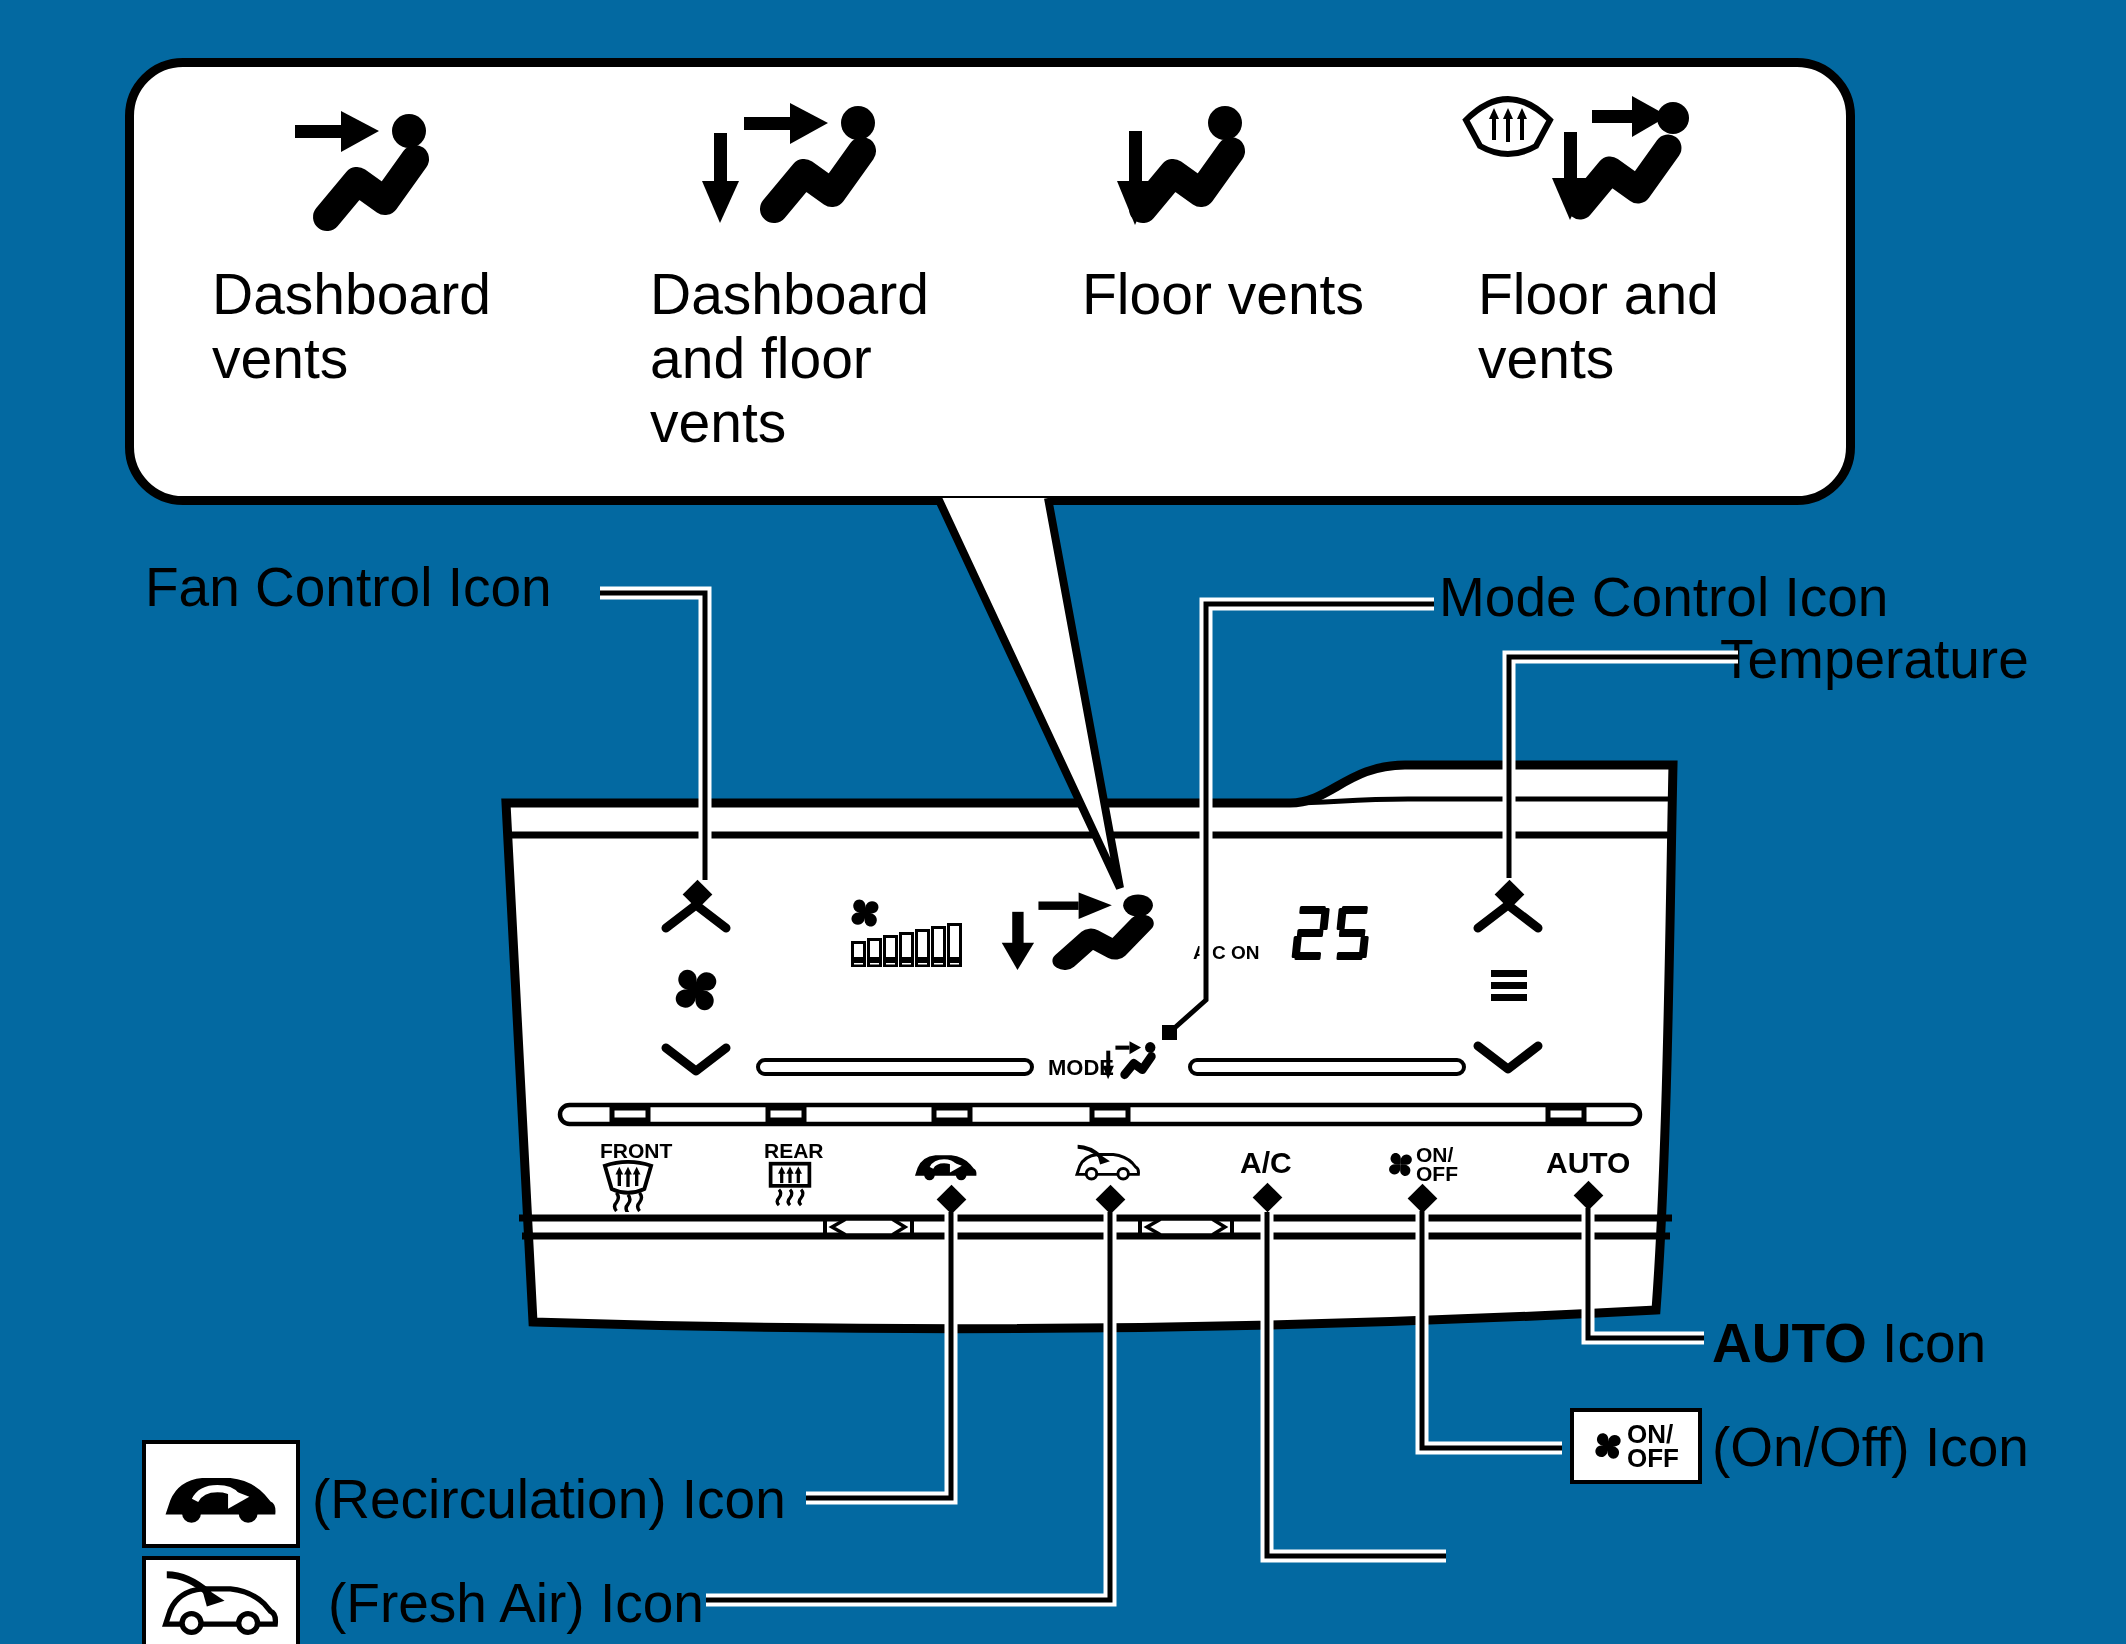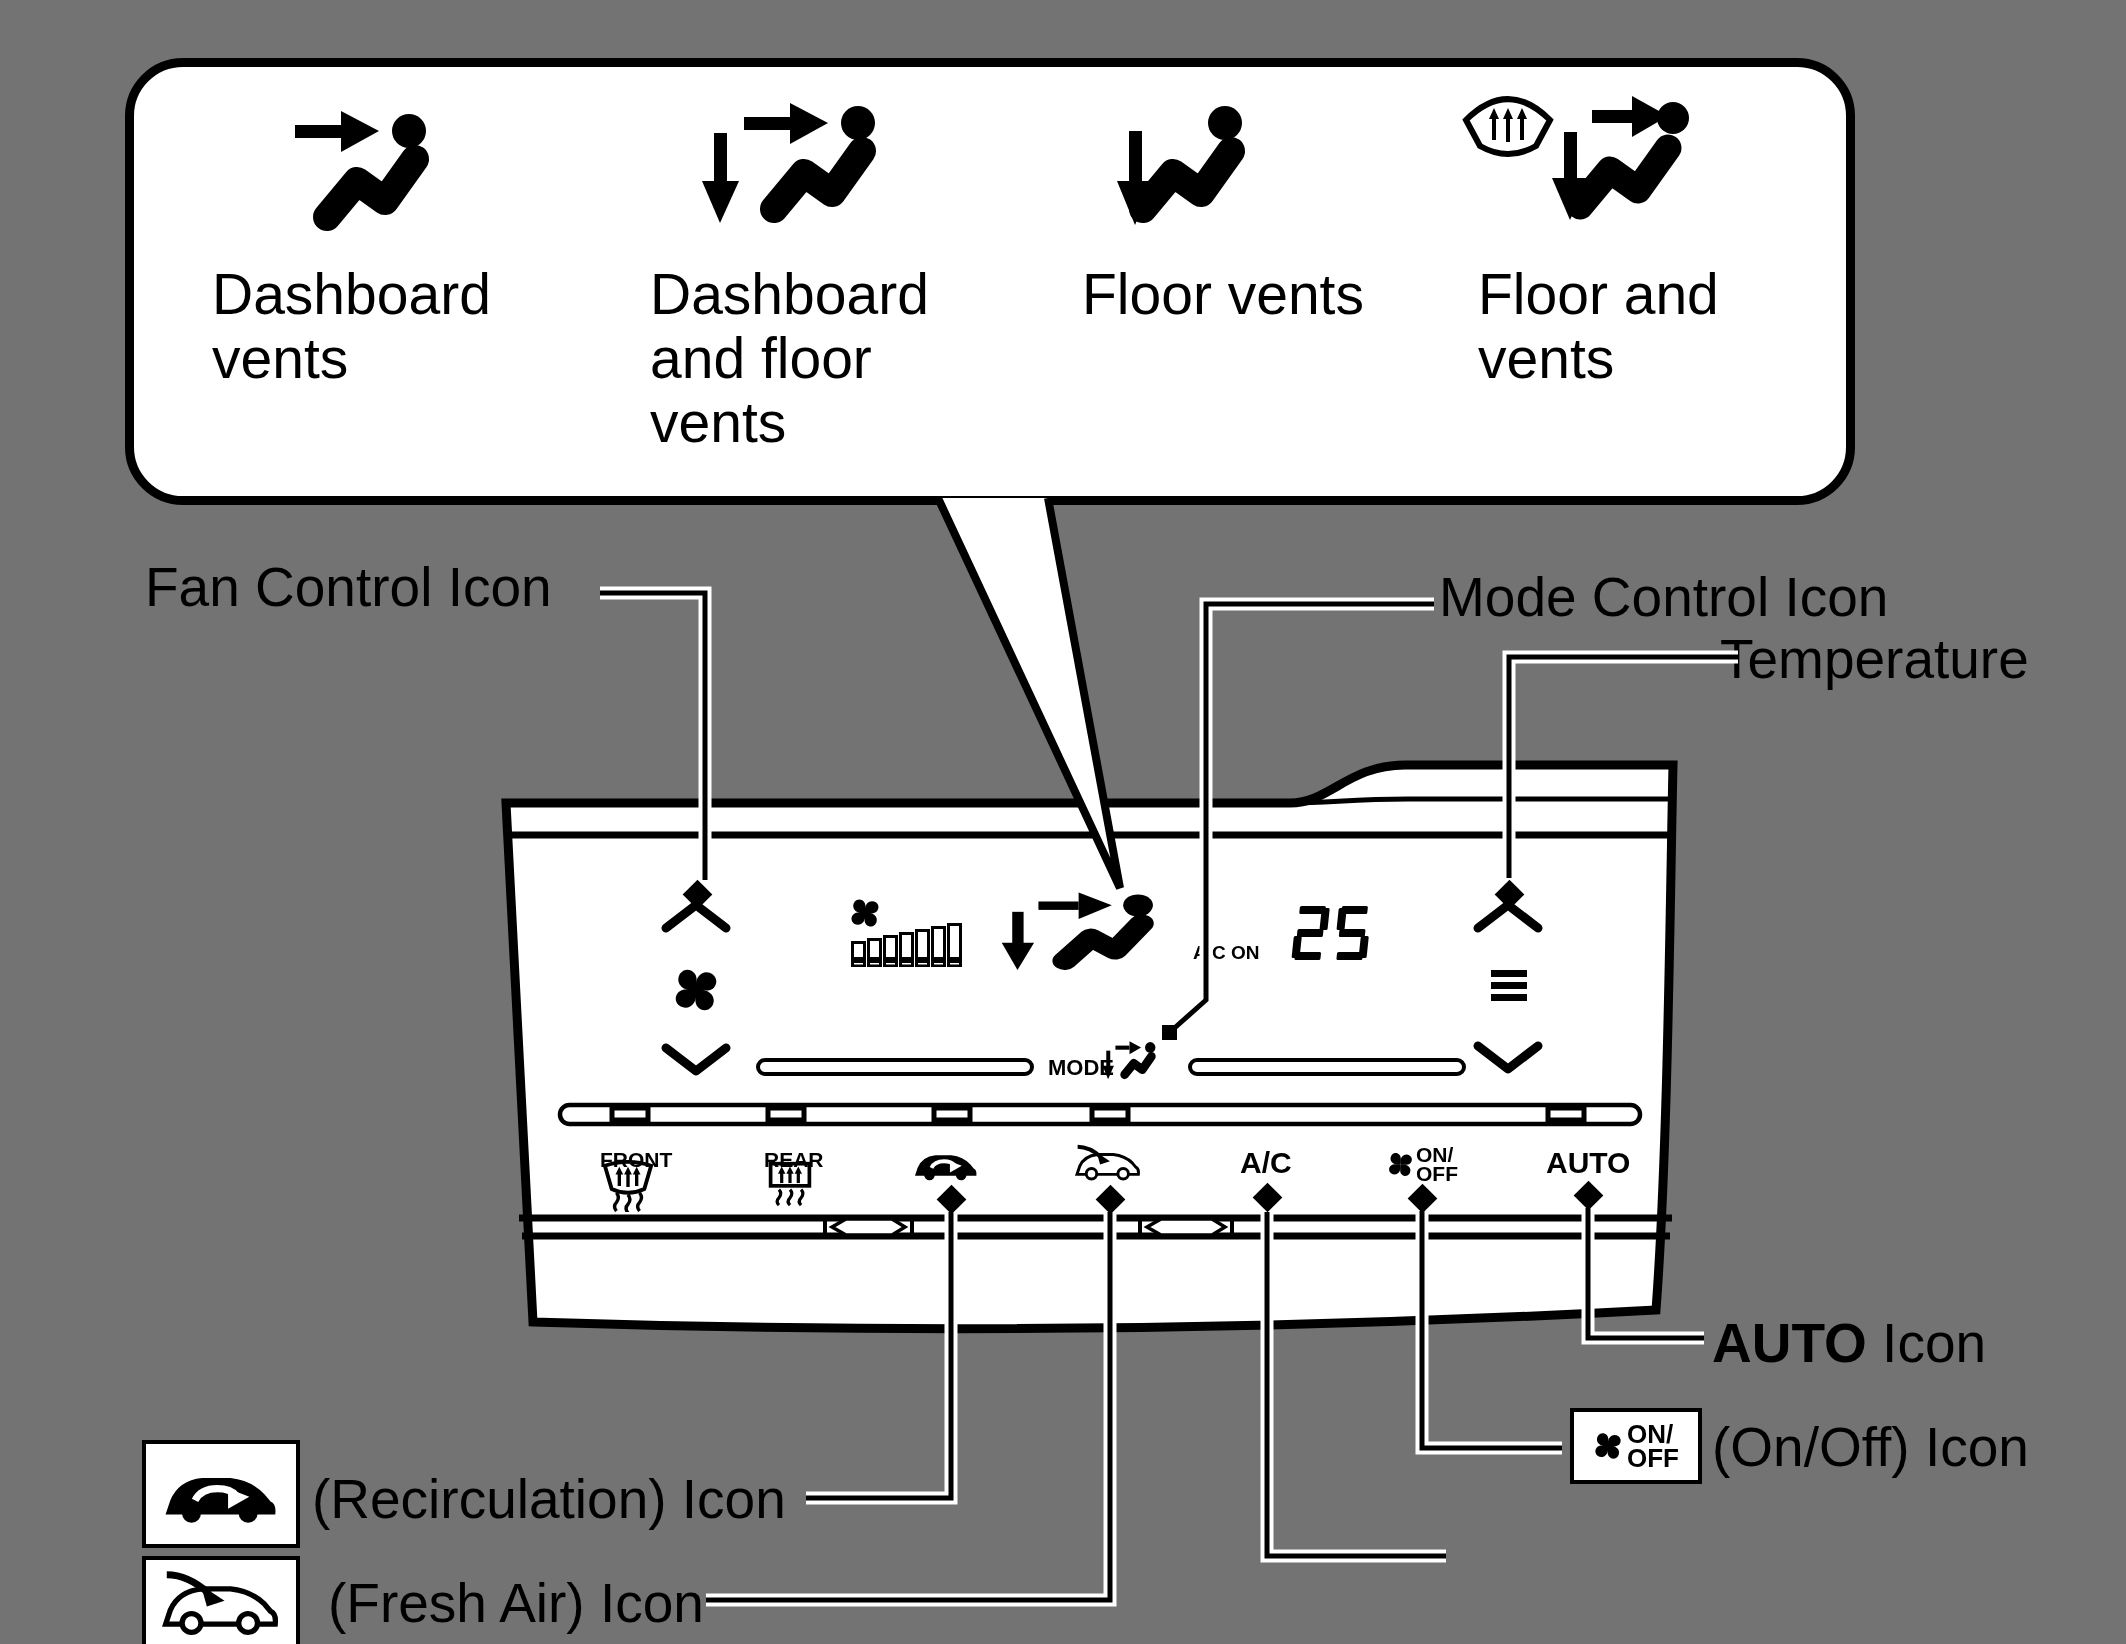--- a/index.html
+++ b/index.html
@@ -4,30 +4,30 @@
 <style>
   html,body{margin:0;padding:0;}
   .stage{position:relative;width:2126px;height:1644px;background:#d2d2d2;overflow:hidden;
          font-family:"Liberation Sans",sans-serif;color:#000;}
   .abs{position:absolute;}
   .label{font-size:55px;line-height:62px;letter-spacing:0px;white-space:nowrap;}
   .b{font-weight:700;}
   .bubble{left:125px;top:58px;width:1712px;height:429px;background:#fff;border:9px solid #000;border-radius:58px;}
   .vent-line{display:block;font-size:57px;line-height:64px;}
   .diamond{width:21px;height:21px;background:#000;transform:rotate(45deg);}
-  .btn-label{font-weight:700;font-size:21px;line-height:22px;white-space:nowrap;margin-top:9px;}
+  .btn-label{font-weight:700;font-size:21px;line-height:22px;white-space:nowrap;}
   .bars3 div{width:36px;height:7px;background:#000;margin:0 0 5px 0;}
   .onoff-txt{font-weight:700;font-size:21px;line-height:19px;white-space:nowrap;}
   .icon-box{background:#fff;border:4px solid #000;display:flex;align-items:center;justify-content:center;}
   svg{display:block;}
 </style>
 </head>
 <body>
 
-<div class="stage" style="background: #737373;">
+<div class="stage" style="background: #0369a1;">
 
   <div class="abs bubble"></div>
 
   <div class="abs" style="left:295px;top:95px;">
     <svg width="150" height="155" viewBox="0 0 150 155">
       <g fill="#000">
         <rect x="0" y="30" width="46" height="13"></rect>
           <polygon points="46,16 46,57 84,36"></polygon>
         <circle cx="114" cy="36" r="17"></circle>
         <path d="M120 64 L90 106 L62 86 L32 122" fill="none" stroke="#000" stroke-width="28" stroke-linecap="round" stroke-linejoin="round"></path>

